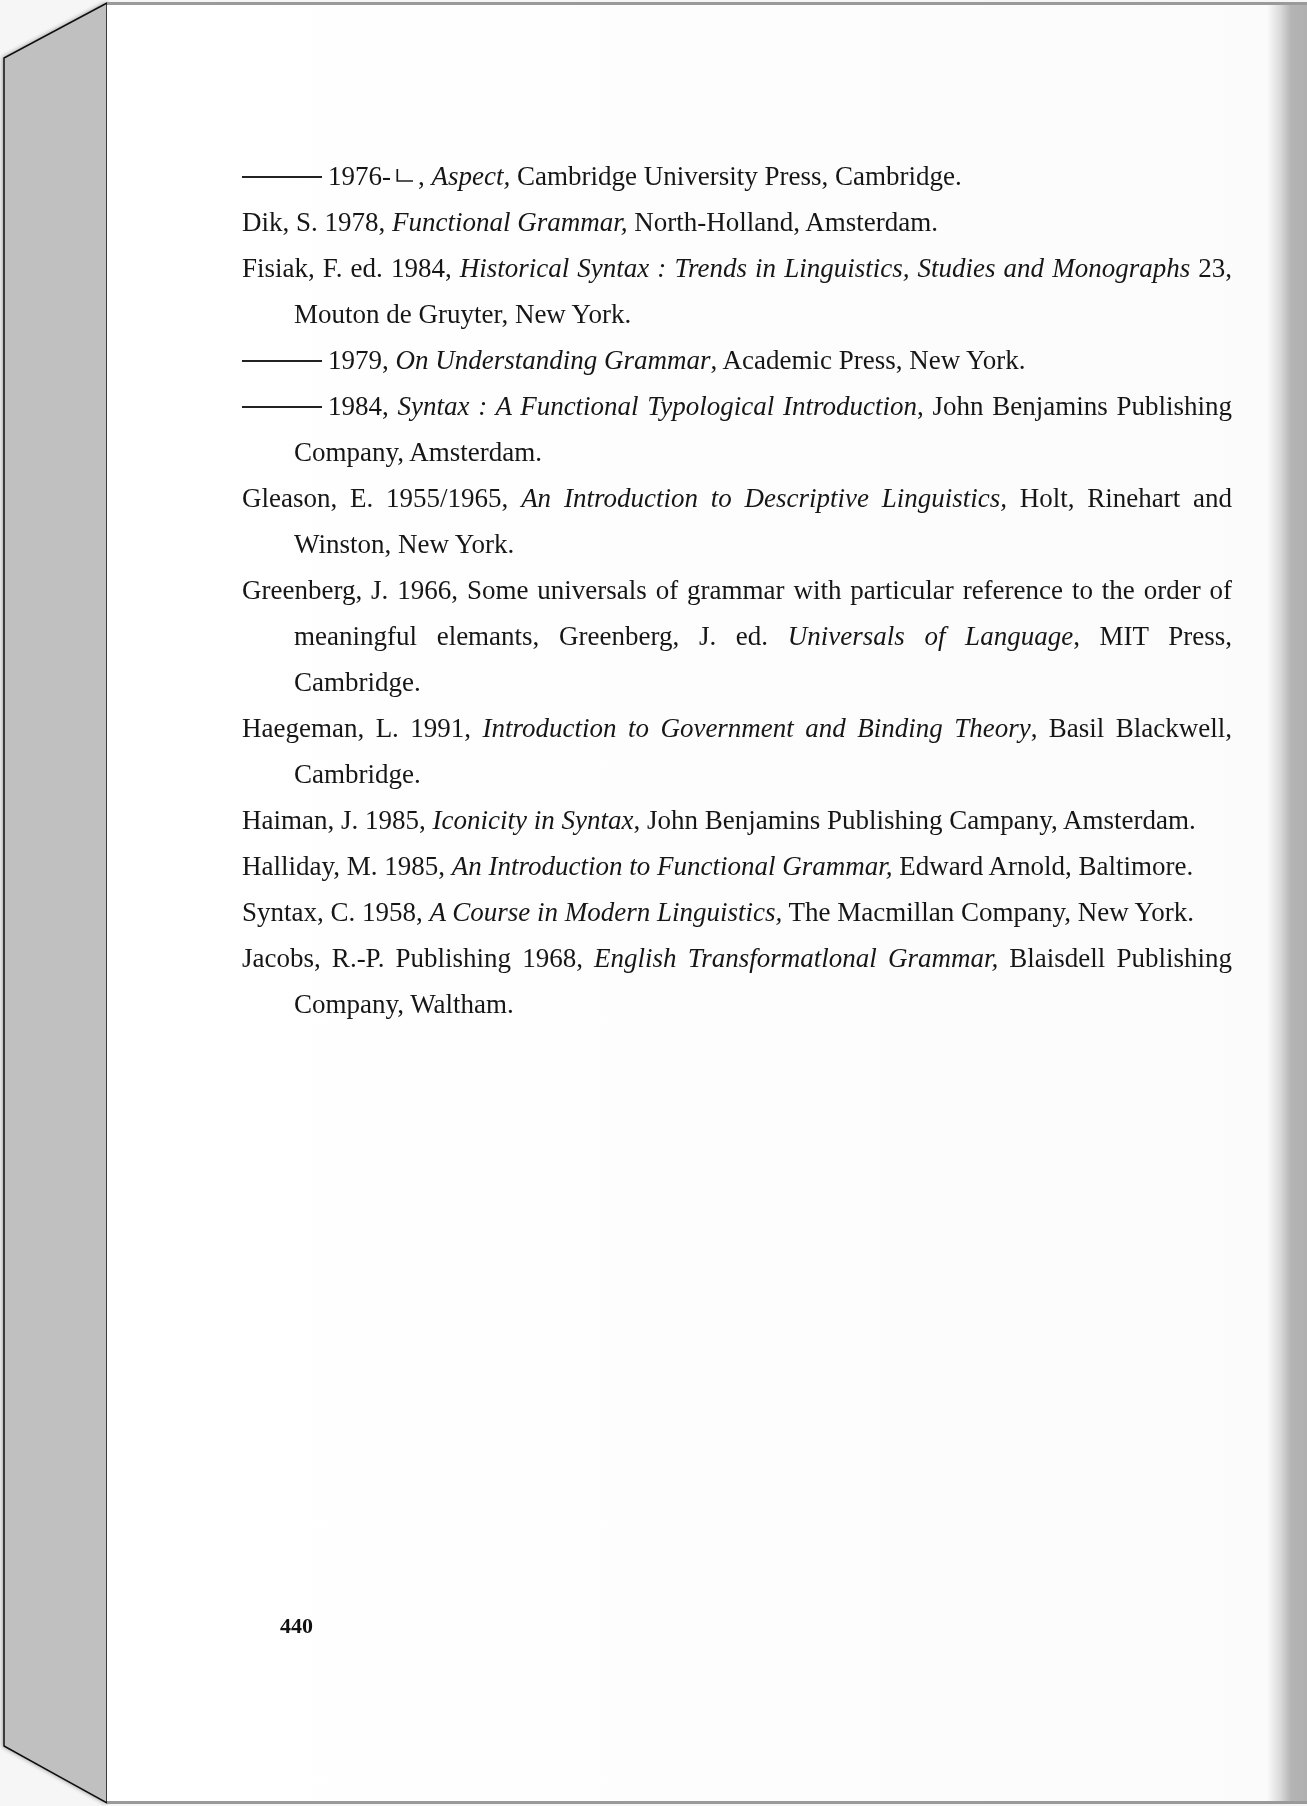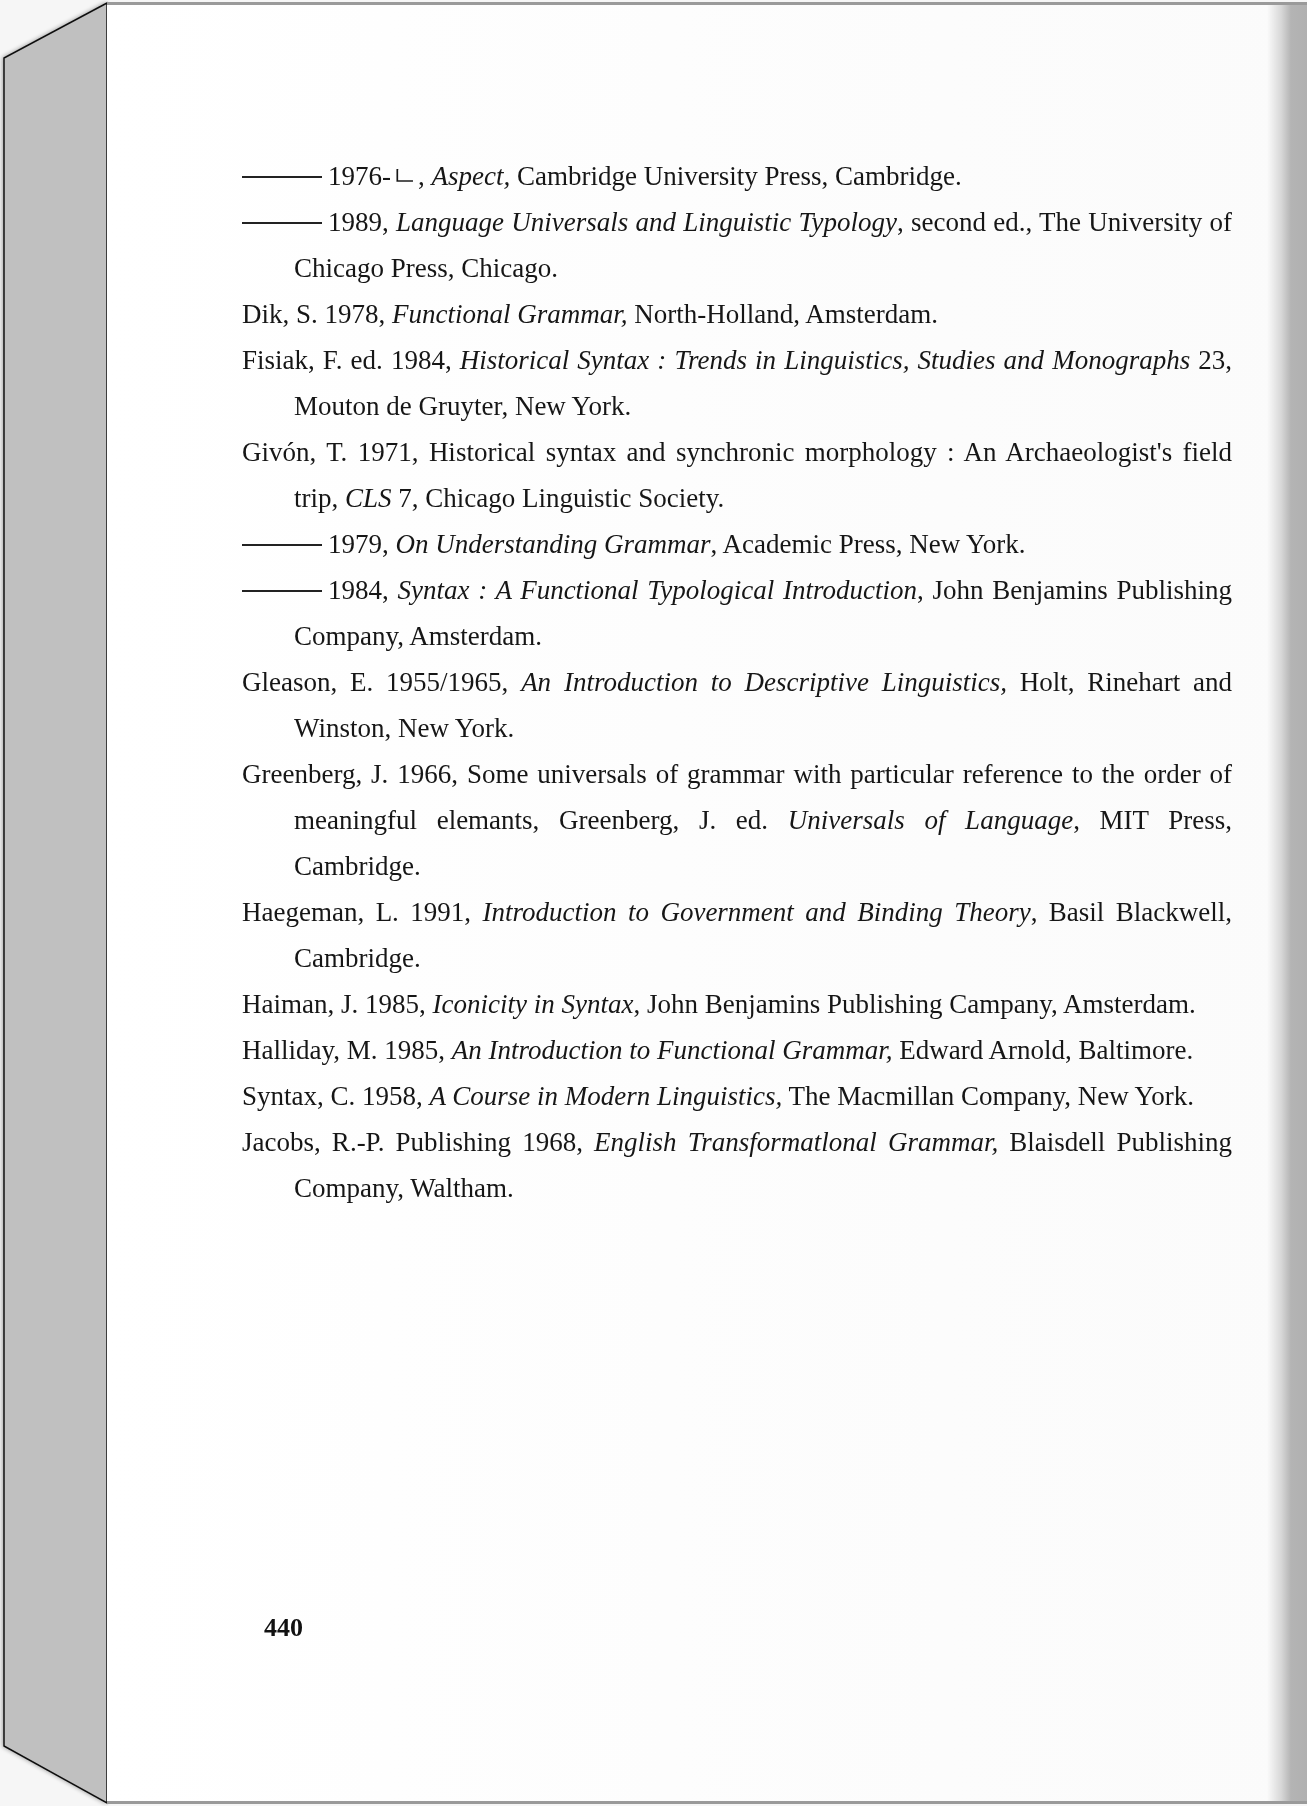--- a/index.html
+++ b/index.html
@@ -71,25 +71,25 @@
       display: inline-block;
       width: 80px;
       border-bottom: 2px solid #222;
       vertical-align: middle;
       margin-right: 6px;
       position: relative;
       top: -2px;
     }
     .page-number {
       position: absolute;
-      left: 157px;
+      left: 173px;
       top: 1608px;
       font-family: "Liberation Serif", "DejaVu Serif", serif;
       font-weight: bold;
-      font-size: 26px;
+      font-size: 22px;
       color: #111;
     }
   </style>
 </head>
 <body>
 
 <div class="viewer">
 
   <div class="spine">
     <svg width="110" height="1806" viewBox="0 0 110 1806">
@@ -112,27 +112,25 @@
 
   <div class="page">
     <div class="page-inner"></div>
     <div class="right-shade"></div>
 
     <div class="refs">
 
       <p class="entry"><span class="dash"></span><span>1976-ㄴ,</span> <span class="ital">Aspect,</span> <span>Cambridge University Press, Cambridge.</span></p>
 
 
-      <p class="entry"><span class="dash"></span><span>1989,</span> <span class="ital">Language Universals and Linguistic Typology</span><span>, second ed., The University of Chicago Press, Chicago.</span></p>
 
       <p class="entry"><span>Dik, S.</span> <span>1978,</span> <span class="ital">Functional Grammar,</span> <span>North-Holland, Amsterdam.</span></p>
 
       <p class="entry"><span>Fisiak, F. ed.</span> <span>1984,</span> <span class="ital">Historical Syntax : Trends in Linguistics, Studies and Monographs</span> <span>23, Mouton de Gruyter, New York.</span></p>
 
-      <p class="entry"><span>Givón, T.</span> <span>1971,</span> <span>Historical syntax and synchronic morphology : An Archaeologist's field trip,</span> <span class="ital">CLS</span> <span>7, Chicago Linguistic Society.</span></p>
 
       <p class="entry"><span class="dash"></span><span>1979,</span> <span class="ital">On Understanding Grammar</span><span>, Academic Press, New York.</span></p>
 
       <p class="entry"><span class="dash"></span><span>1984,</span> <span class="ital">Syntax : A Functional Typological Introduction</span><span>, John Benjamins Publishing Company, Amsterdam.</span></p>
 
       <p class="entry"><span>Gleason, E.</span> <span>1955/1965,</span> <span class="ital">An Introduction to Descriptive Linguistics,</span> <span>Holt, Rinehart and Winston, New York.</span></p>
 
       <p class="entry"><span>Greenberg, J.</span> <span>1966,</span> <span>Some universals of grammar with particular reference to the order of meaningful elemants, Greenberg, J. ed.</span> <span class="ital">Universals of Language</span><span>, MIT Press, Cambridge.</span></p>
 
       <p class="entry"><span>Haegeman, L.</span> <span>1991,</span> <span class="ital">Introduction to Government and Binding Theory</span><span>, Basil Blackwell, Cambridge.</span></p>

